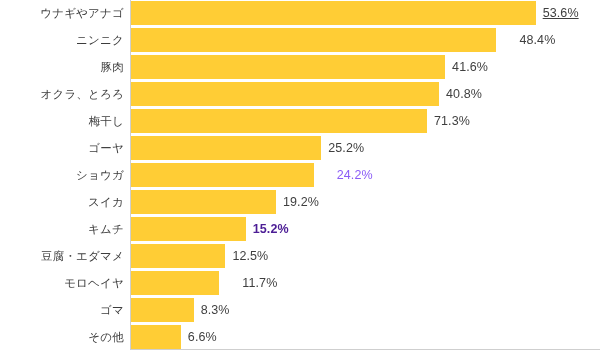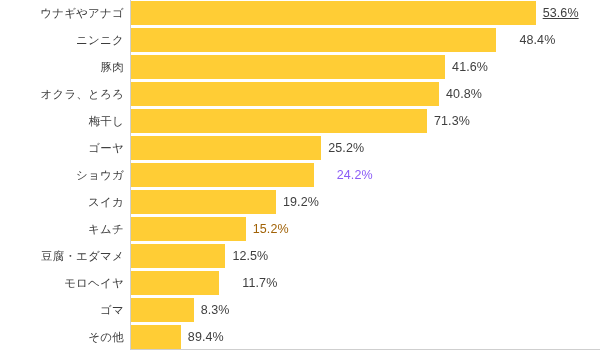--- a/index.html
+++ b/index.html
@@ -167,21 +167,21 @@
           <div class="cat-label">スイカ</div>
           <div class="bar-track">
             <div class="bar-fill" style="width: 144.96px; background: rgb(255, 205, 53);"></div>
             <div class="value-label" style="left: 144.96px; color: rgb(63, 63, 63);">19.2%</div>
           </div>
         </div>
         <div class="bar-row">
           <div class="cat-label">キムチ</div>
           <div class="bar-track">
             <div class="bar-fill" style="width: 114.76px; background: rgb(255, 205, 53);"></div>
-            <div class="value-label" style="left: 114.76px; color: #a16207;">15.2%</div>
+            <div class="value-label" style="left: 114.76px; color: #4c1d95; font-weight: bold;">15.2%</div>
           </div>
         </div>
         <div class="bar-row">
           <div class="cat-label">豆腐・エダマメ</div>
           <div class="bar-track">
             <div class="bar-fill" style="width: 94.375px; background: rgb(255, 205, 53);"></div>
             <div class="value-label" style="left: 94.375px; color: rgb(63, 63, 63);">12.5%</div>
           </div>
         </div>
         <div class="bar-row">
@@ -195,20 +195,20 @@
           <div class="cat-label">ゴマ</div>
           <div class="bar-track">
             <div class="bar-fill" style="width: 62.665px; background: rgb(255, 205, 53);"></div>
             <div class="value-label" style="left: 62.665px; color: rgb(63, 63, 63);">8.3%</div>
           </div>
         </div>
         <div class="bar-row">
           <div class="cat-label">その他</div>
           <div class="bar-track">
             <div class="bar-fill" style="width: 49.83px; background: rgb(255, 205, 53);"></div>
-            <div class="value-label" style="left: 49.83px; color: rgb(63, 63, 63);">89.4%</div>
+            <div class="value-label" style="left: 49.83px; color: rgb(63, 63, 63);">6.6%</div>
           </div>
         </div>
       </div>
     <div id="axis-y-line" style="background: rgb(207, 207, 207);"></div>
     <div id="axis-x-line" style="background: rgb(207, 207, 207);"></div>
   </div>
 </div>
 
 </body></html>

